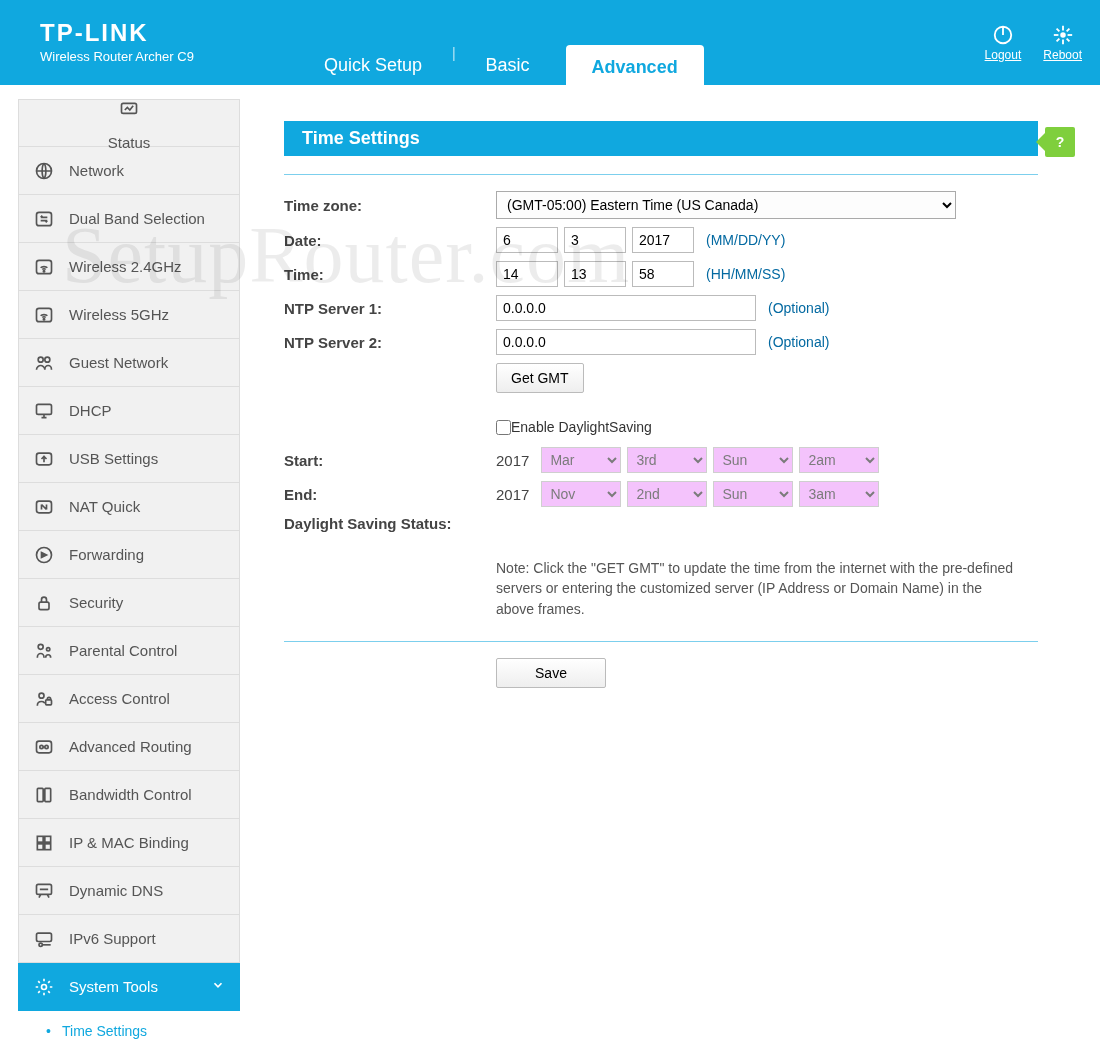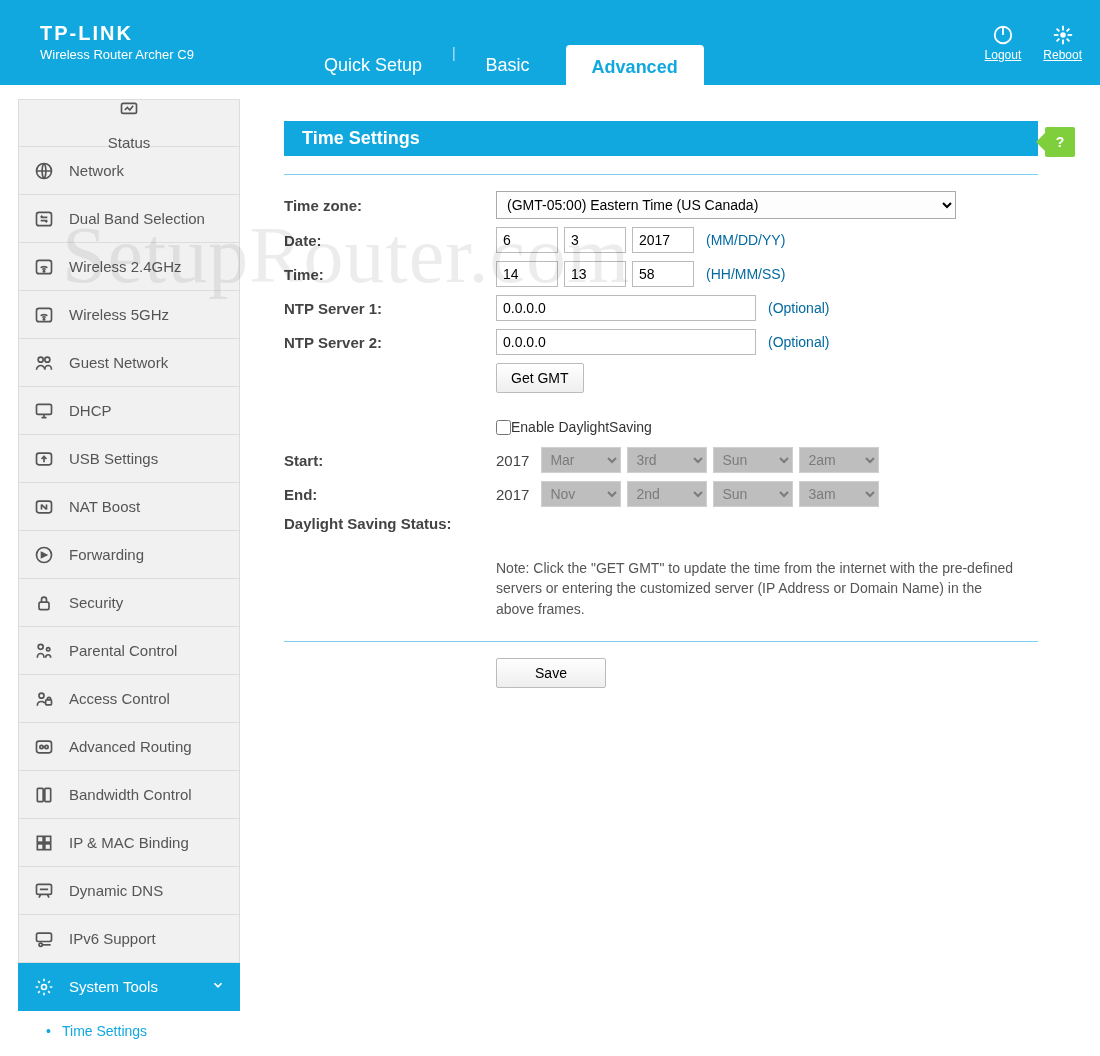--- a/index.html
+++ b/index.html
@@ -1,20 +1,20 @@
 <!DOCTYPE html>
 <html><head>
 <meta charset="utf-8">
 <style>
   * { box-sizing: border-box; margin: 0; padding: 0; }
   body { font-family: Arial, Helvetica, sans-serif; background: #fff; font-size: 14px; color: #333; width:1100px; }
   
   .header { background: #10a8df; height: 85px; display: flex; align-items: center; padding: 0 18px 0 40px; position: relative; }
   .brand { color: #fff; }
-  .brand-logo { font-size: 20px; font-weight: 900; letter-spacing: 2px; line-height: 1; }
+  .brand-logo { font-size: 24px; font-weight: 900; letter-spacing: 2px; line-height: 1; }
   .brand-sub { font-size: 13px; font-weight: 500; margin-top:4px; }
   .tabs { display: flex; align-items: center; margin-left: 100px; height: 100%; gap:0; }
   .tab { color: #fff; font-size: 18px; padding: 10px 24px 10px; cursor: pointer; height:40px; align-self:flex-end; margin:0 6px; }
   .tab-sep { color: #fff; align-self:center; opacity:.7; margin-top:20px;}
   .tab.active { background: #fff; color: #10a8df; border-radius: 4px 4px 0 0; padding:12px 26px; font-weight:600;}
   .hdr-right { margin-left: auto; display: flex; gap: 22px; color: #fff; }
   .hdr-btn { text-align: center; cursor: pointer; font-size: 12px; text-decoration: underline; }
   .hdr-btn svg { display:block; margin:0 auto 2px;}
   
   .layout { display: flex; padding: 14px 18px; gap: 0; }
@@ -36,21 +36,21 @@
   .hr { border:none; border-top:1px solid #10a8df; margin:18px 0 12px; opacity:.55;}
   .form-row { display: flex; align-items: center; padding: 4px 0; }
   .form-label { width: 212px; font-weight: 700; color: #444; font-size:15px; }
   .form-ctrl { flex: 1; display:flex; align-items:center; gap:6px; flex-wrap:wrap;}
   select.w-full { width: 460px; height: 28px; border:1px solid #aaa; background:#fdfdfd; padding:0 6px; font-size:14px;}
   input.small { width:62px; height:26px; border:1px solid #bbb; padding:0 6px; font-size:14px;}
   input.mid { width:260px; height:26px; border:1px solid #bbb; padding:0 6px; font-size:14px;}
   .hint { color:#0369a1; font-size:14px; margin-left:6px;}
   .btn { background:linear-gradient(#fff,#eee); border:1px solid #bbb; padding:6px 14px; font-size:14px; cursor:pointer; border-radius:2px;}
   .btn-save { width:110px; text-align:center; padding:6px 0;}
-  .sel { background:#a3a3a3; border:1px solid #bbb; height:26px; width:80px; padding:0 4px; font-size:14px; color:#444;}
+  .sel { background:#f0abfc; border:1px solid #bbb; height:26px; width:80px; padding:0 4px; font-size:14px; color:#444;}
   .note { color:#555; font-size:14px; line-height:1.45; max-width:520px;}
   .year { color:#444; font-size:15px; margin-right:6px;}
   .chk-row { display:flex; align-items:center; margin:22px 0 8px 212px;}
   .chk { width:15px; height:15px; border:1px solid #999;}
   .watermark { position:absolute; top:210px; left:62px; font-size:80px; color:#000; opacity:0.07; font-family:Georgia,serif; pointer-events:none; letter-spacing:1px; z-index:5;}
   .gap { height:18px;}
 </style>
 </head>
 <body>
 
@@ -170,21 +170,21 @@
         </span>
         <span>USB Settings</span>
       </div>
     <div class="side-item">
         <span class="ico">
           <svg width="20" height="20" viewBox="0 0 24 24" fill="none" stroke="currentColor" stroke-width="2">
             <rect x="3" y="5" width="18" height="14" rx="3"></rect>
             <path d="M9 15V9M15 9v6M9 9l3 3M15 15l-3-3"></path>
           </svg>
         </span>
-        <span>NAT Boost</span>
+        <span>NAT Quick</span>
       </div>
     <div class="side-item">
         <span class="ico">
           <svg width="20" height="20" viewBox="0 0 24 24" fill="none" stroke="currentColor" stroke-width="2">
             <circle cx="12" cy="12" r="9"></circle>
             <path d="M9 9l6 3-6 3z" fill="currentColor"></path>
           </svg>
         </span>
         <span>Forwarding</span>
       </div>

